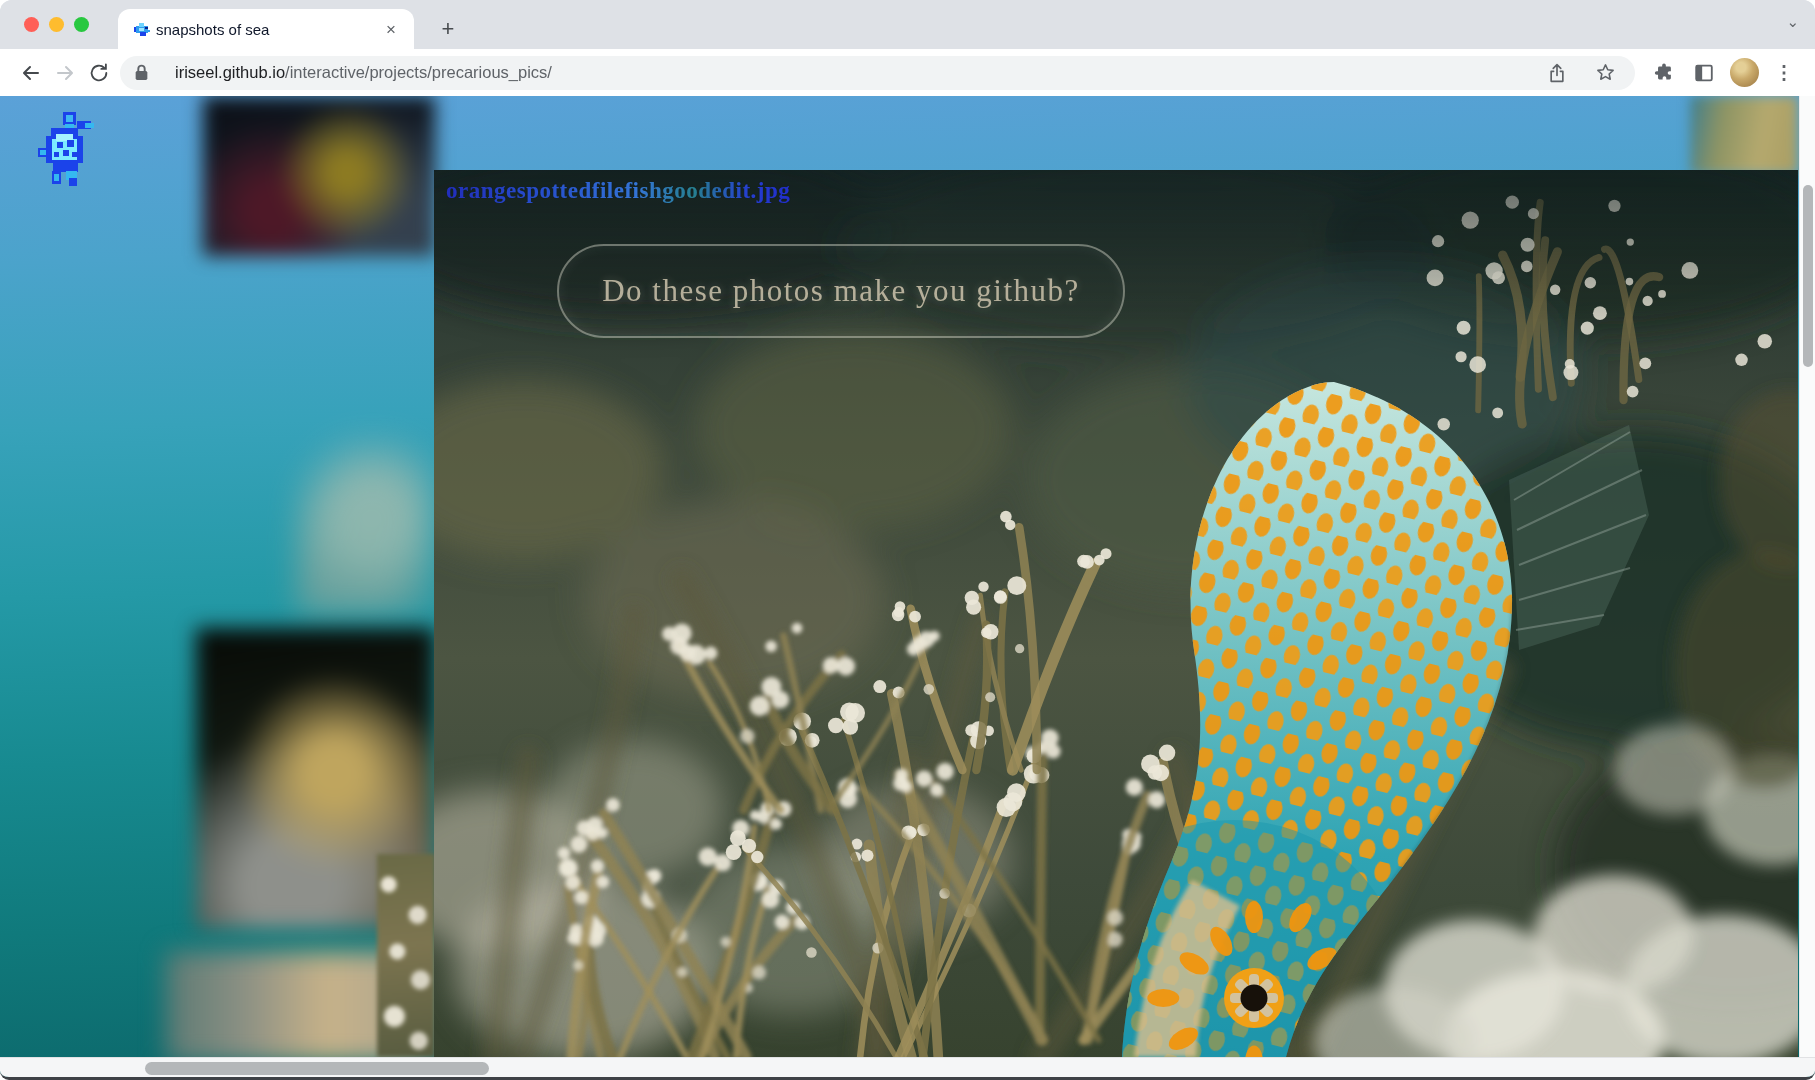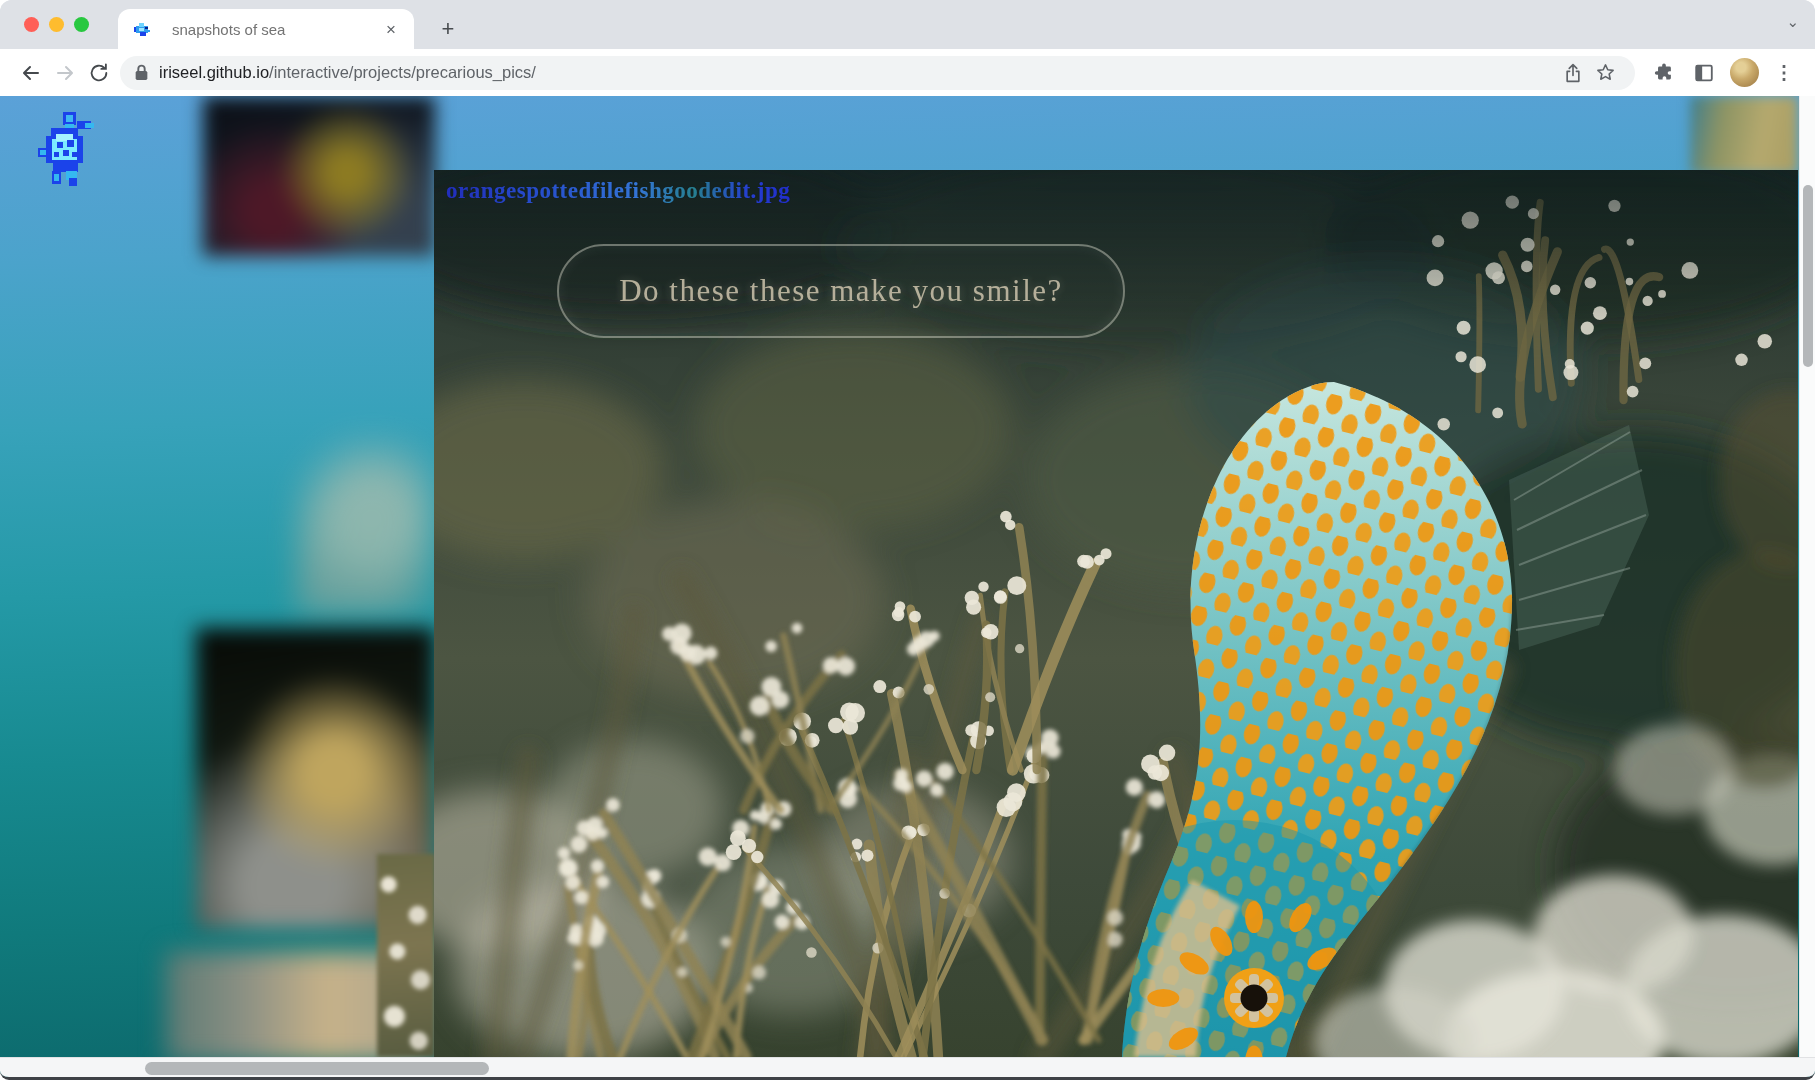--- a/index.html
+++ b/index.html
@@ -6,32 +6,32 @@
     font-family:"Liberation Sans",sans-serif;}
   .window{position:relative;width:1815px;height:1080px;border-radius:12px 12px 9px 9px;
     overflow:hidden;border-bottom:3px solid #3e4146;box-sizing:border-box;background:#dee1e6;}
   
   .tabstrip{position:absolute;left:0;top:0;width:100%;height:49px;background:#dee1e6;}
   .lights{position:absolute;left:24px;top:17px;display:flex;gap:10px;}
   .light{width:15px;height:15px;border-radius:50%;}
   .light.r{background:#ff5f57;}.light.y{background:#febc2e;}.light.g{background:#28c840;}
   .tab{position:absolute;left:118px;top:9px;width:296px;height:40px;background:#ffffff;
     border-radius:12px 12px 0 0;display:flex;align-items:center;padding:0 12px 0 14px;box-sizing:border-box;}
-  .tab-title{flex:1;font-size:15px;color:#737373;white-space:nowrap;overflow:hidden;margin-left:20px;}
+  .tab-title{flex:1;font-size:15px;color:#0f172a;white-space:nowrap;overflow:hidden;margin-left:4px;}
   .tab-close{width:22px;height:22px;border-radius:50%;display:flex;align-items:center;justify-content:center;
     font-size:17px;color:#5f6368;line-height:1;}
   .newtab{position:absolute;left:434px;top:15px;width:28px;height:28px;display:flex;align-items:center;
     justify-content:center;font-size:22px;color:#474b4f;font-weight:400;}
   .strip-chevron{position:absolute;right:16px;top:13px;font-size:15px;color:#5f6368;}
   
   .toolbar{position:absolute;left:0;top:49px;width:100%;height:47px;background:#ffffff;
     display:flex;align-items:center;padding:0 14px;box-sizing:border-box;}
   .nav-ic{flex:0 0 auto;display:flex;align-items:center;justify-content:center;width:34px;height:34px;}
   .omnibox{flex:1;height:34px;background:#f1f3f4;border-radius:17px;display:flex;align-items:center;
-    padding:0 14px;box-sizing:border-box;margin:0 8px 0 4px;min-width:0;}
+    padding:0 14px;box-sizing:border-box;margin:0 8px 0 4px;min-width:0;gap:16px;}
   .url{font-size:16.5px;white-space:nowrap;overflow:hidden;margin-left:10px;flex:1;}
   .url .dom{color:#202124;}
   .url .path{color:#5f6368;}
   .ob-ic{flex:0 0 auto;display:flex;align-items:center;justify-content:center;width:32px;height:32px;}
   .avatar{width:29px;height:29px;border-radius:50%;
     background:radial-gradient(circle at 38% 32%,#e4cf96 0 18%,#c9a96a 45%,#a5824a 85%,#8d6c3a 100%);}
   .tb-right{display:flex;align-items:center;gap:6px;margin-left:4px;}
   svg.icon{display:block;}
   
   .content{position:absolute;left:0;top:96px;width:1815px;height:984px;overflow:hidden;
@@ -610,21 +610,21 @@
             <ellipse cx="960" cy="872" rx="80" ry="55" fill="#d2d2c6" opacity="0.6"></ellipse>
             <ellipse cx="1330" cy="500" rx="90" ry="120" fill="#4a4a2e" opacity="0.6"></ellipse>
             <ellipse cx="1355" cy="310" rx="70" ry="90" fill="#55502f" opacity="0.5"></ellipse>
             <ellipse cx="1240" cy="600" rx="60" ry="45" fill="#c9c9ba" opacity="0.55"></ellipse>
           </g>
         <rect x="0" y="0" width="1364" height="150" fill="url(#vig)"></rect>
       </svg>
 
       <div class="filename">orangespottedfilefishgoodedit.jpg</div>
       <div class="prompt">
-        <span class="prompt-text">Do these these make you smile?</span>
+        <span class="prompt-text">Do these photos make you github?</span>
       </div>
     </div>
 
     <div class="vscroll">
       <div class="vthumb"></div>
     </div>
     <div class="hscroll">
       <div class="hthumb"></div>
     </div>
   </div>

